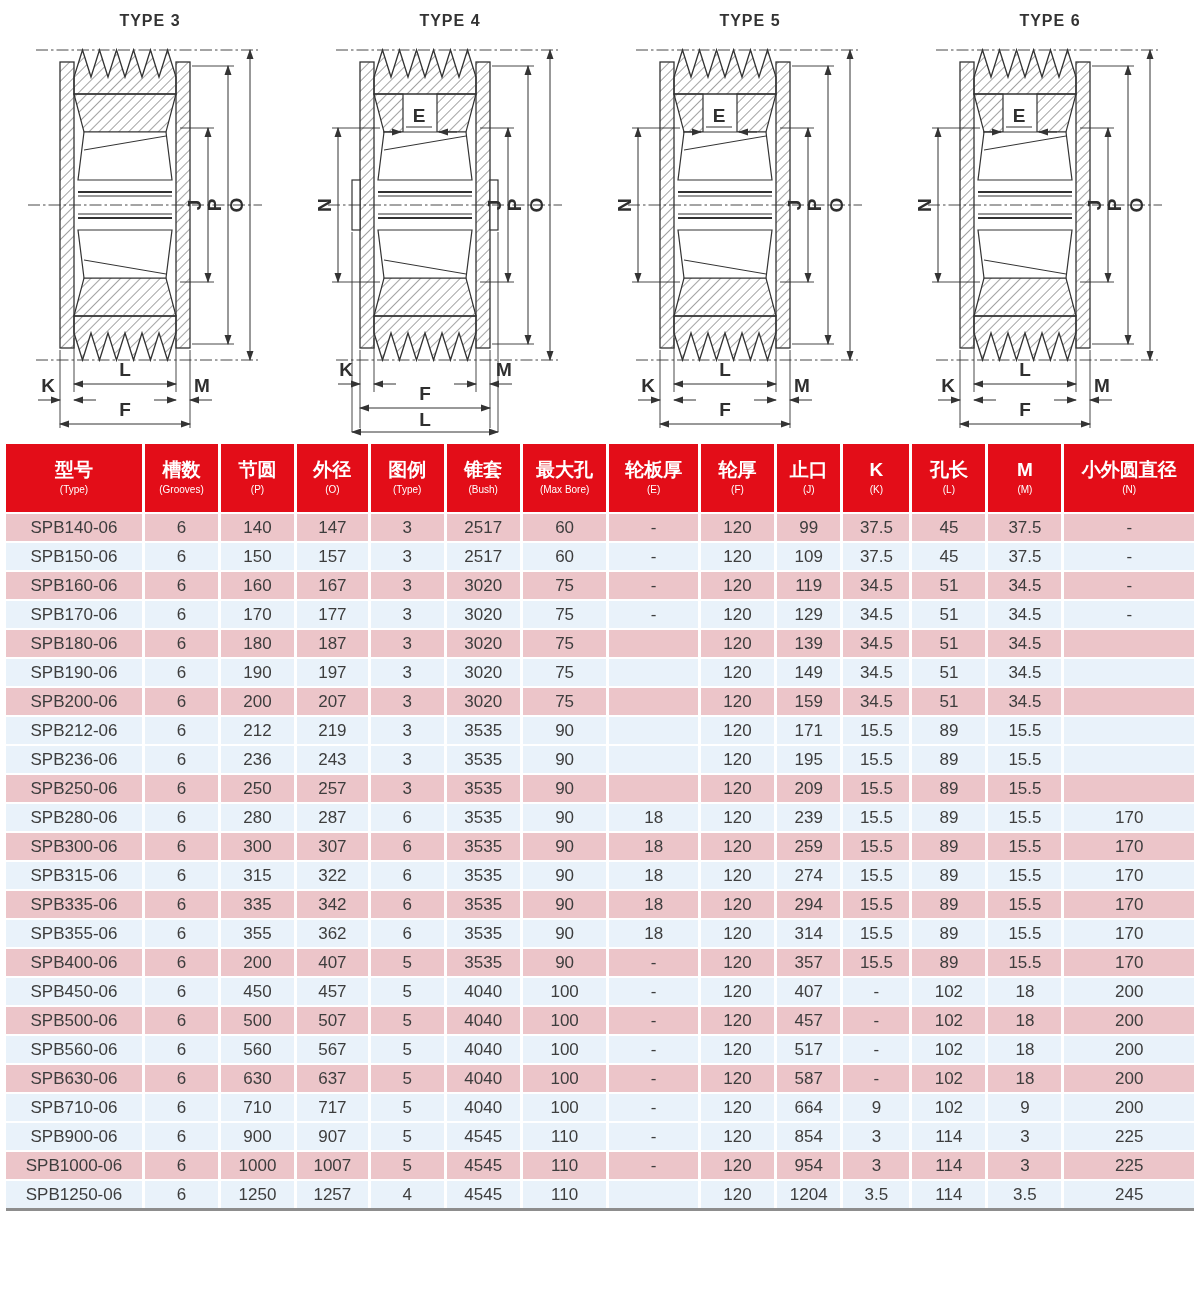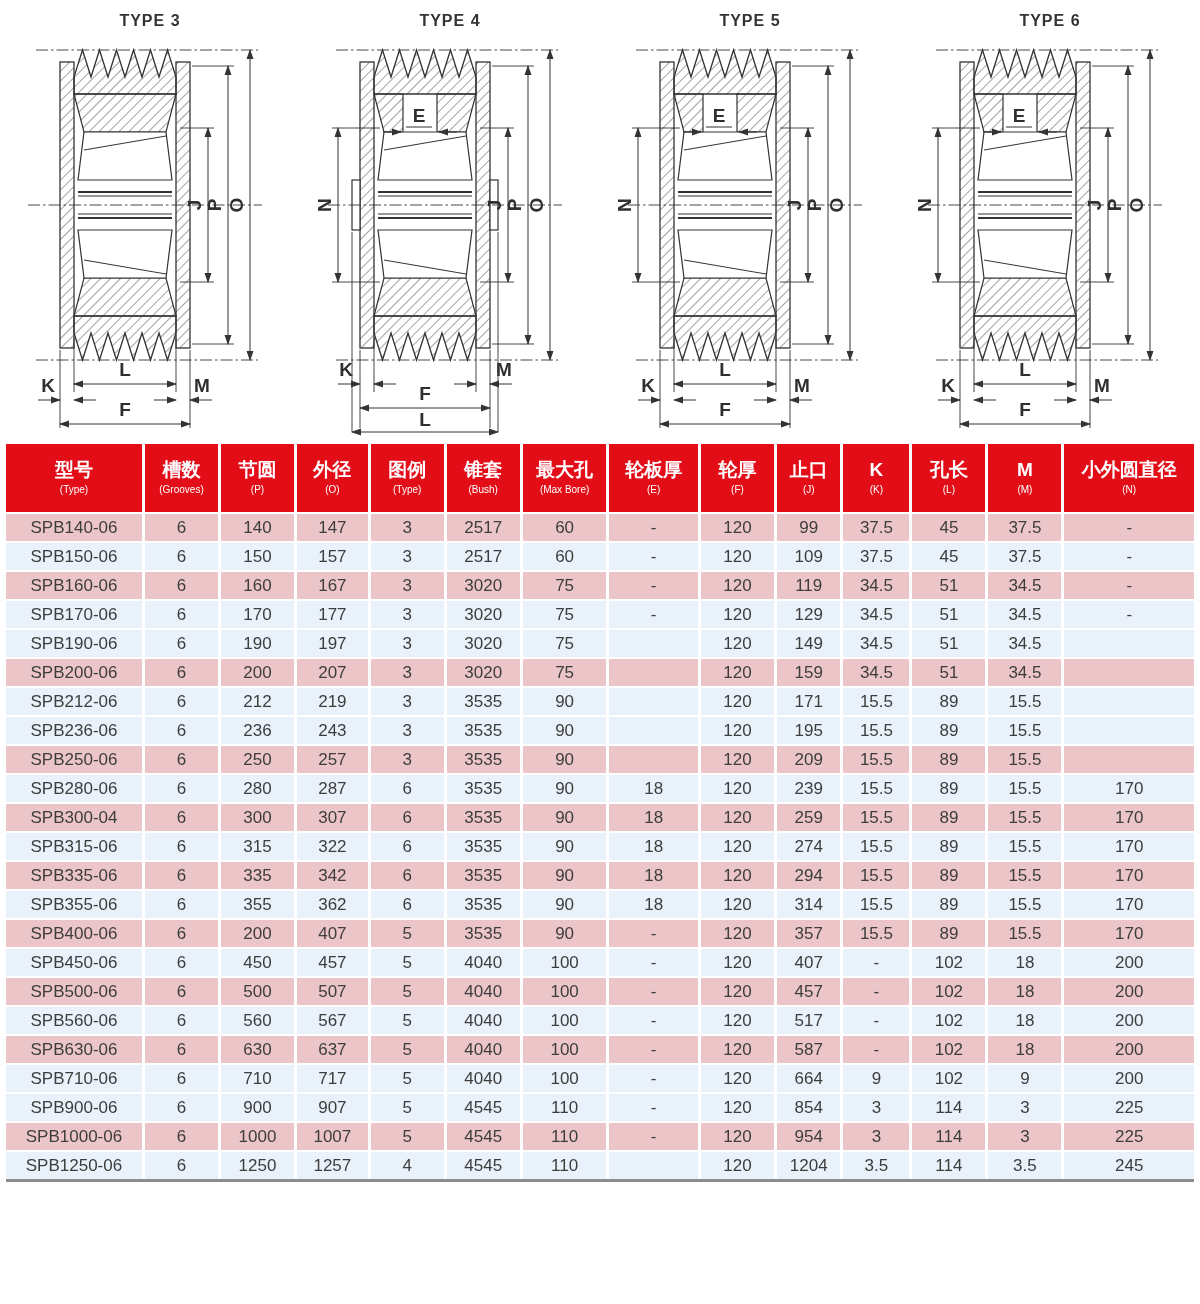--- a/index.html
+++ b/index.html
@@ -444,20 +444,36 @@
           <td>3020</td>
           <td>75</td>
           <td>-</td>
           <td>120</td>
           <td>129</td>
           <td>34.5</td>
           <td>51</td>
           <td>34.5</td>
           <td>-</td>
         </tr>
+        <tr class="row-pink">
+          <td>SPB180-06</td>
+          <td>6</td>
+          <td>180</td>
+          <td>187</td>
+          <td>3</td>
+          <td>3020</td>
+          <td>75</td>
+          <td></td>
+          <td>120</td>
+          <td>139</td>
+          <td>34.5</td>
+          <td>51</td>
+          <td>34.5</td>
+          <td></td>
+        </tr>
         <tr class="row-blue">
           <td>SPB190-06</td>
           <td>6</td>
           <td>190</td>
           <td>197</td>
           <td>3</td>
           <td>3020</td>
           <td>75</td>
           <td></td>
           <td>120</td>
@@ -541,21 +557,21 @@
           <td>90</td>
           <td>18</td>
           <td>120</td>
           <td>239</td>
           <td>15.5</td>
           <td>89</td>
           <td>15.5</td>
           <td>170</td>
         </tr>
         <tr class="row-pink">
-          <td>SPB300-04</td>
+          <td>SPB300-06</td>
           <td>6</td>
           <td>300</td>
           <td>307</td>
           <td>6</td>
           <td>3535</td>
           <td>90</td>
           <td>18</td>
           <td>120</td>
           <td>259</td>
           <td>15.5</td>

